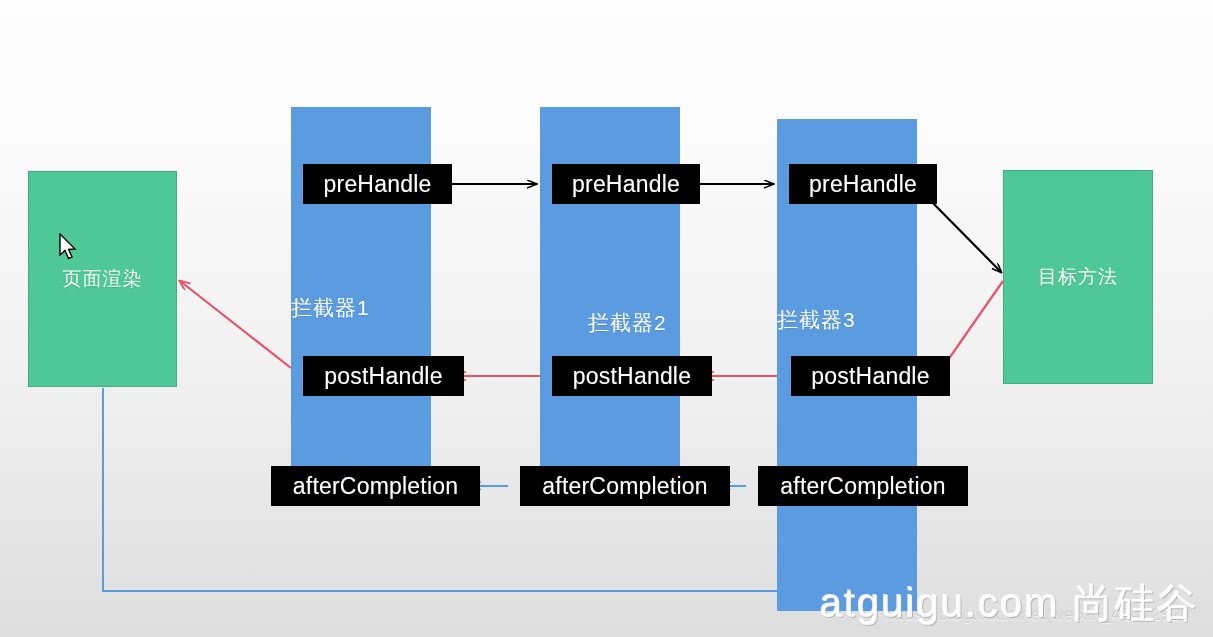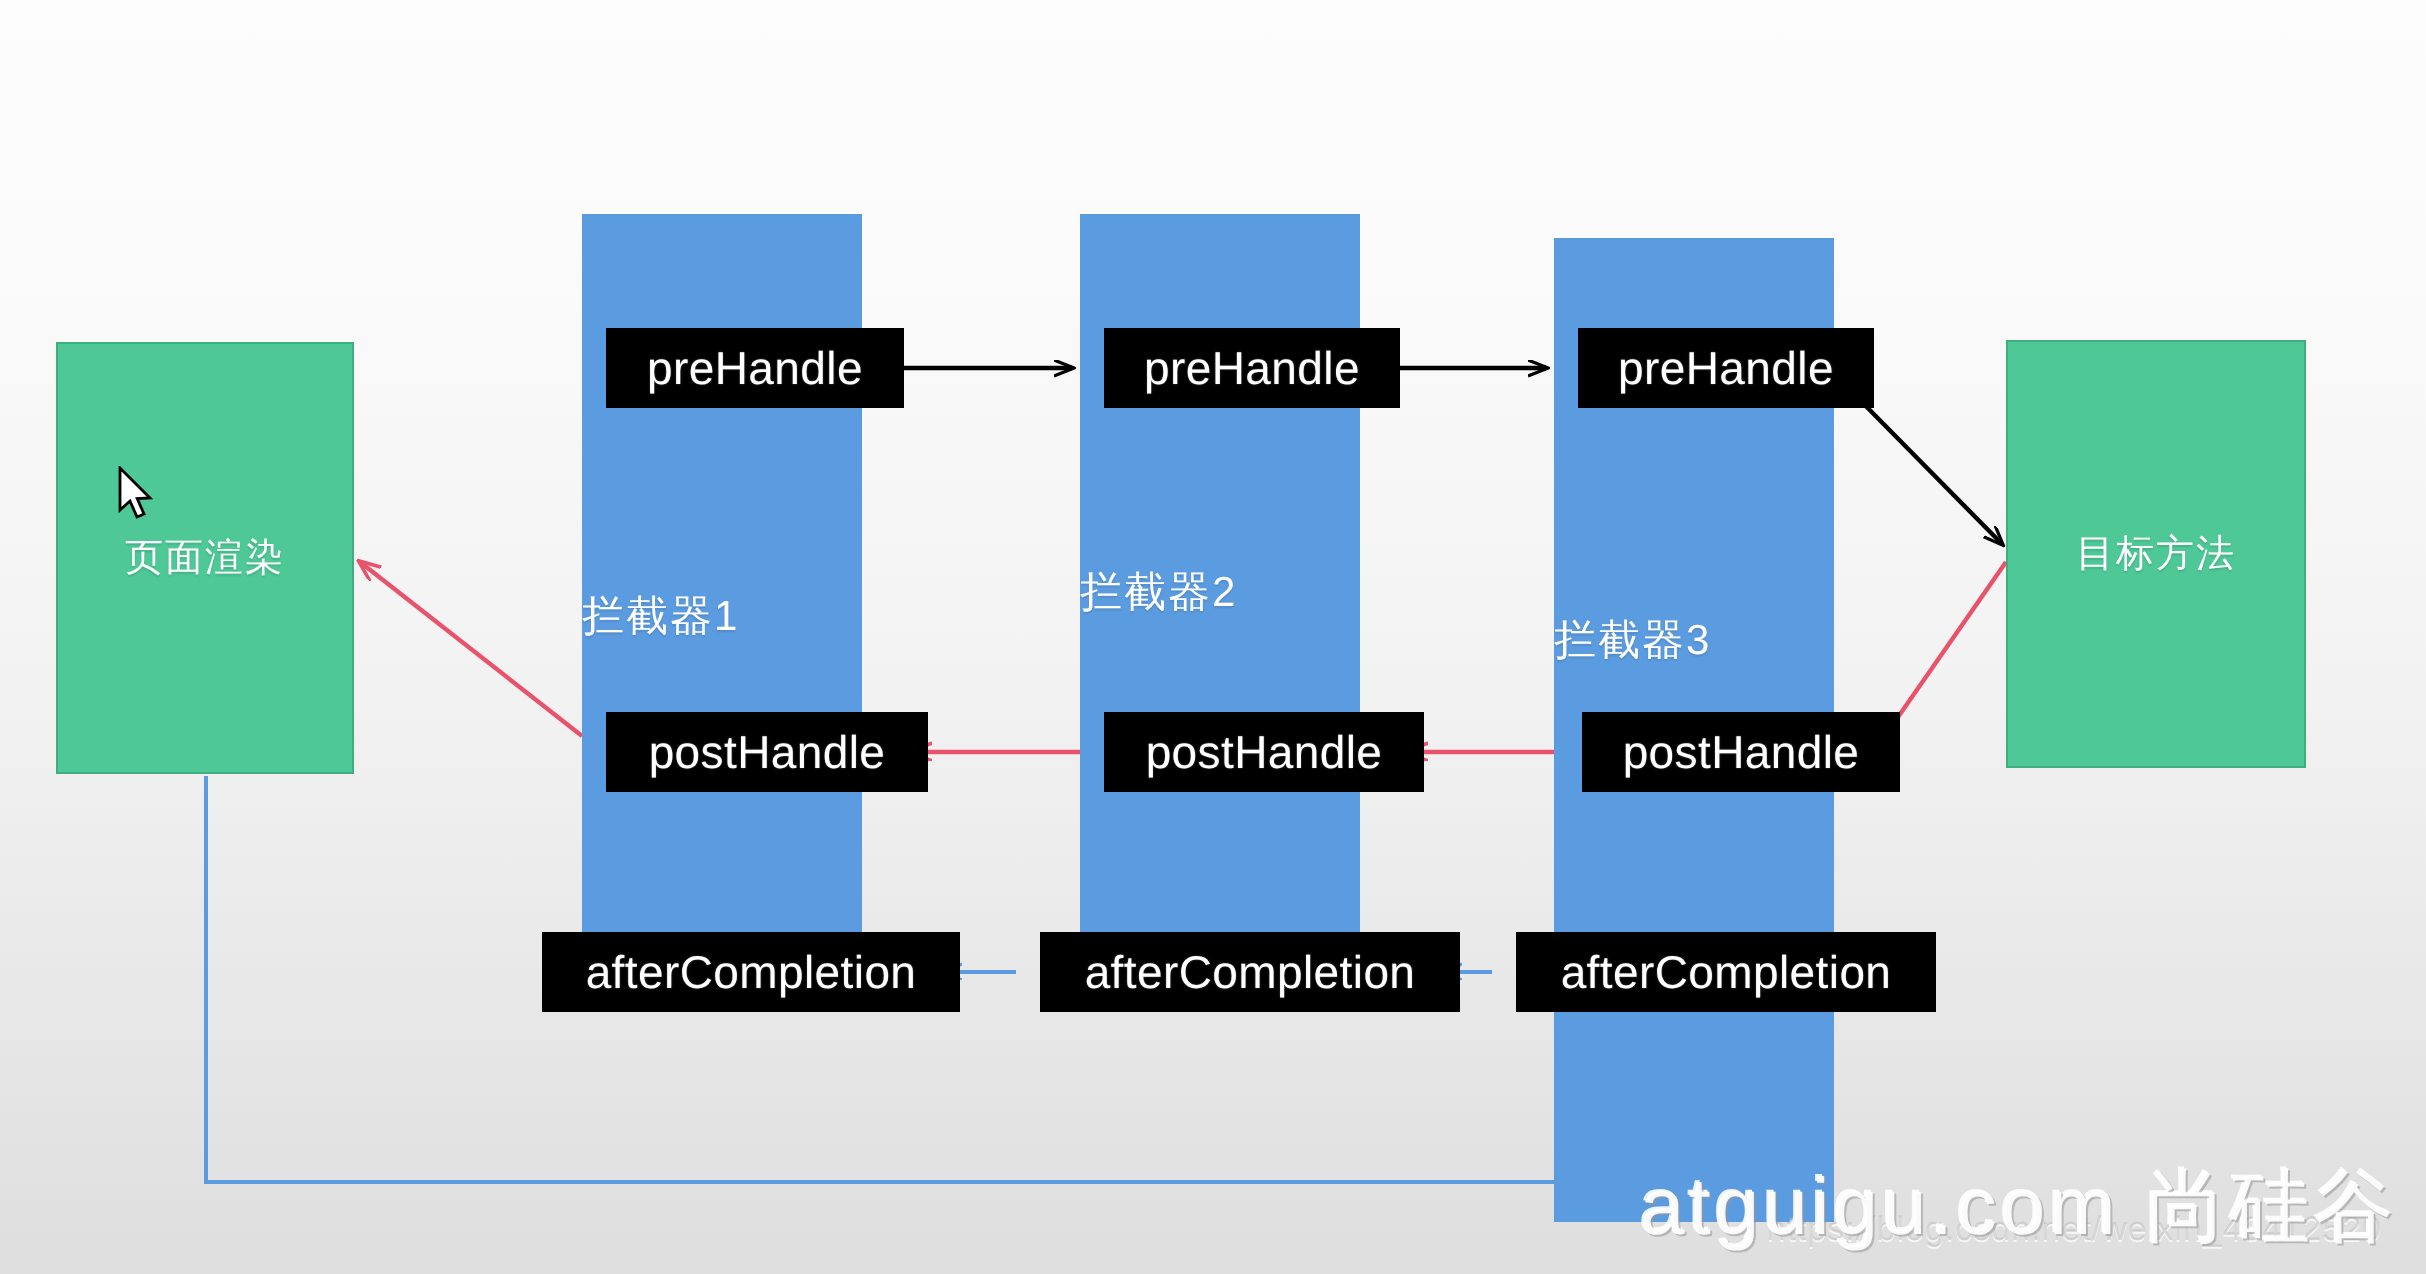--- a/index.html
+++ b/index.html
@@ -164,21 +164,21 @@
 
   <div class="green-box" style="left:1003px; top:170px; width:150px; height:214px;text-align:right;">
     <span class="box-label">目标方法</span>
   </div>
 
   <div class="blue-col" style="left:291px; top:107px; width:140px; height:398px;">
     <span class="col-label" style="top:187px;">拦截器1</span>
   </div>
 
   <div class="blue-col" style="left:540px; top:107px; width:140px; height:398px;">
-    <span class="col-label" style="top:175px;">拦截器2</span>
+    <span class="col-label" style="top:202px;padding-left:48px;">拦截器2</span>
   </div>
 
   <div class="blue-col" style="left:777px; top:107px; width:140px; height:492px;margin-top:12px;">
     <span class="col-label" style="top:187px;">拦截器3</span>
   </div>
 
   <div class="method-bar" style="left:291px; top:164px; width:149px; height:40px;">
     <span class="bar-label">preHandle</span>
   </div>
   <div class="method-bar" style="left:540px; top:164px; width:148px; height:40px;">

